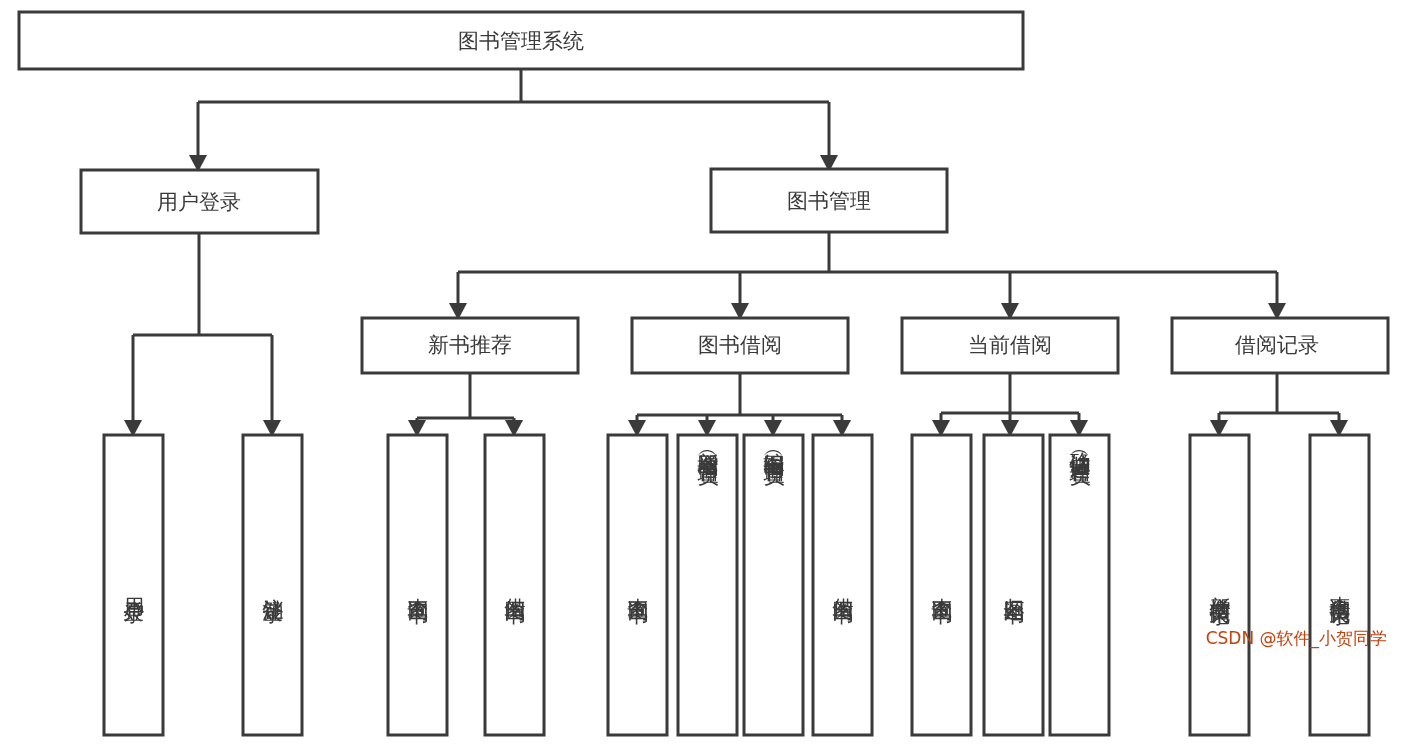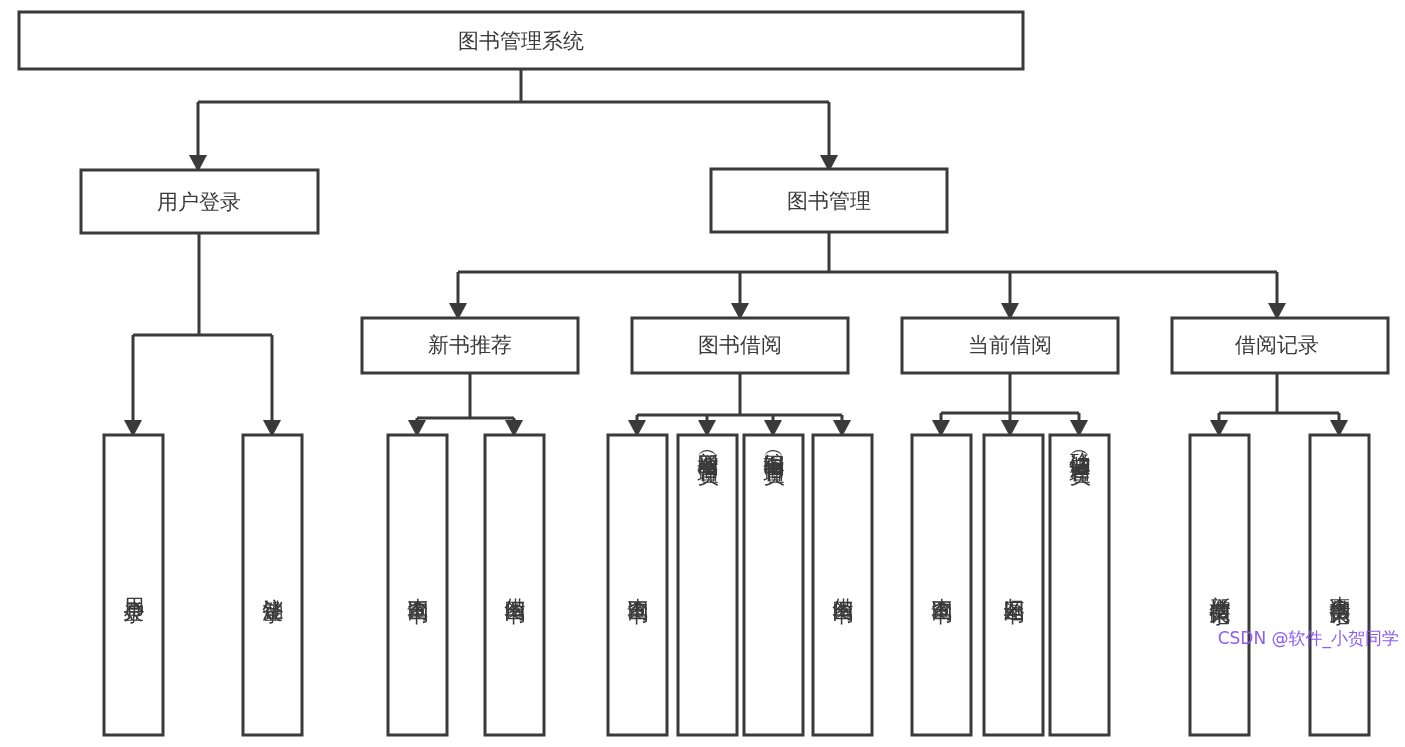--- a/index.html
+++ b/index.html
@@ -10,21 +10,21 @@
   .nodebox{fill:#ffffff;stroke:#3a3a3a;stroke-width:3;}
   .link{stroke:#3a3a3a;stroke-width:3;fill:none;stroke-linecap:butt;}
   .arrowhead{fill:#3a3a3a;stroke:none;}
   .nodelabel{fill:#3a3a3a;font-size:21px;font-family:"DejaVu Sans","Liberation Sans",sans-serif;
              text-anchor:middle;dominant-baseline:middle;}
   .vlabel{position:absolute;display:flex;align-items:center;justify-content:center;
           writing-mode:vertical-rl;text-orientation:upright;
           font-size:21px;line-height:1.18;color:#3a3a3a;letter-spacing:2px;
           font-family:"DejaVu Sans","Liberation Sans",sans-serif;
           text-align:center;white-space:nowrap;pointer-events:none;}
-  .watermark{position:absolute;right:6px;bottom:4px;font-size:17px;color:#8b5cf6;
+  .watermark{position:absolute;right:18px;bottom:4px;font-size:17px;color:#c2410c;
              font-family:"DejaVu Sans","Liberation Sans",sans-serif;white-space:nowrap;}
 </style>
 </head>
 <body>
 
 <div id="stage">
 
   <svg id="diagram" viewBox="0 0 1405 747">
 
     <g>

